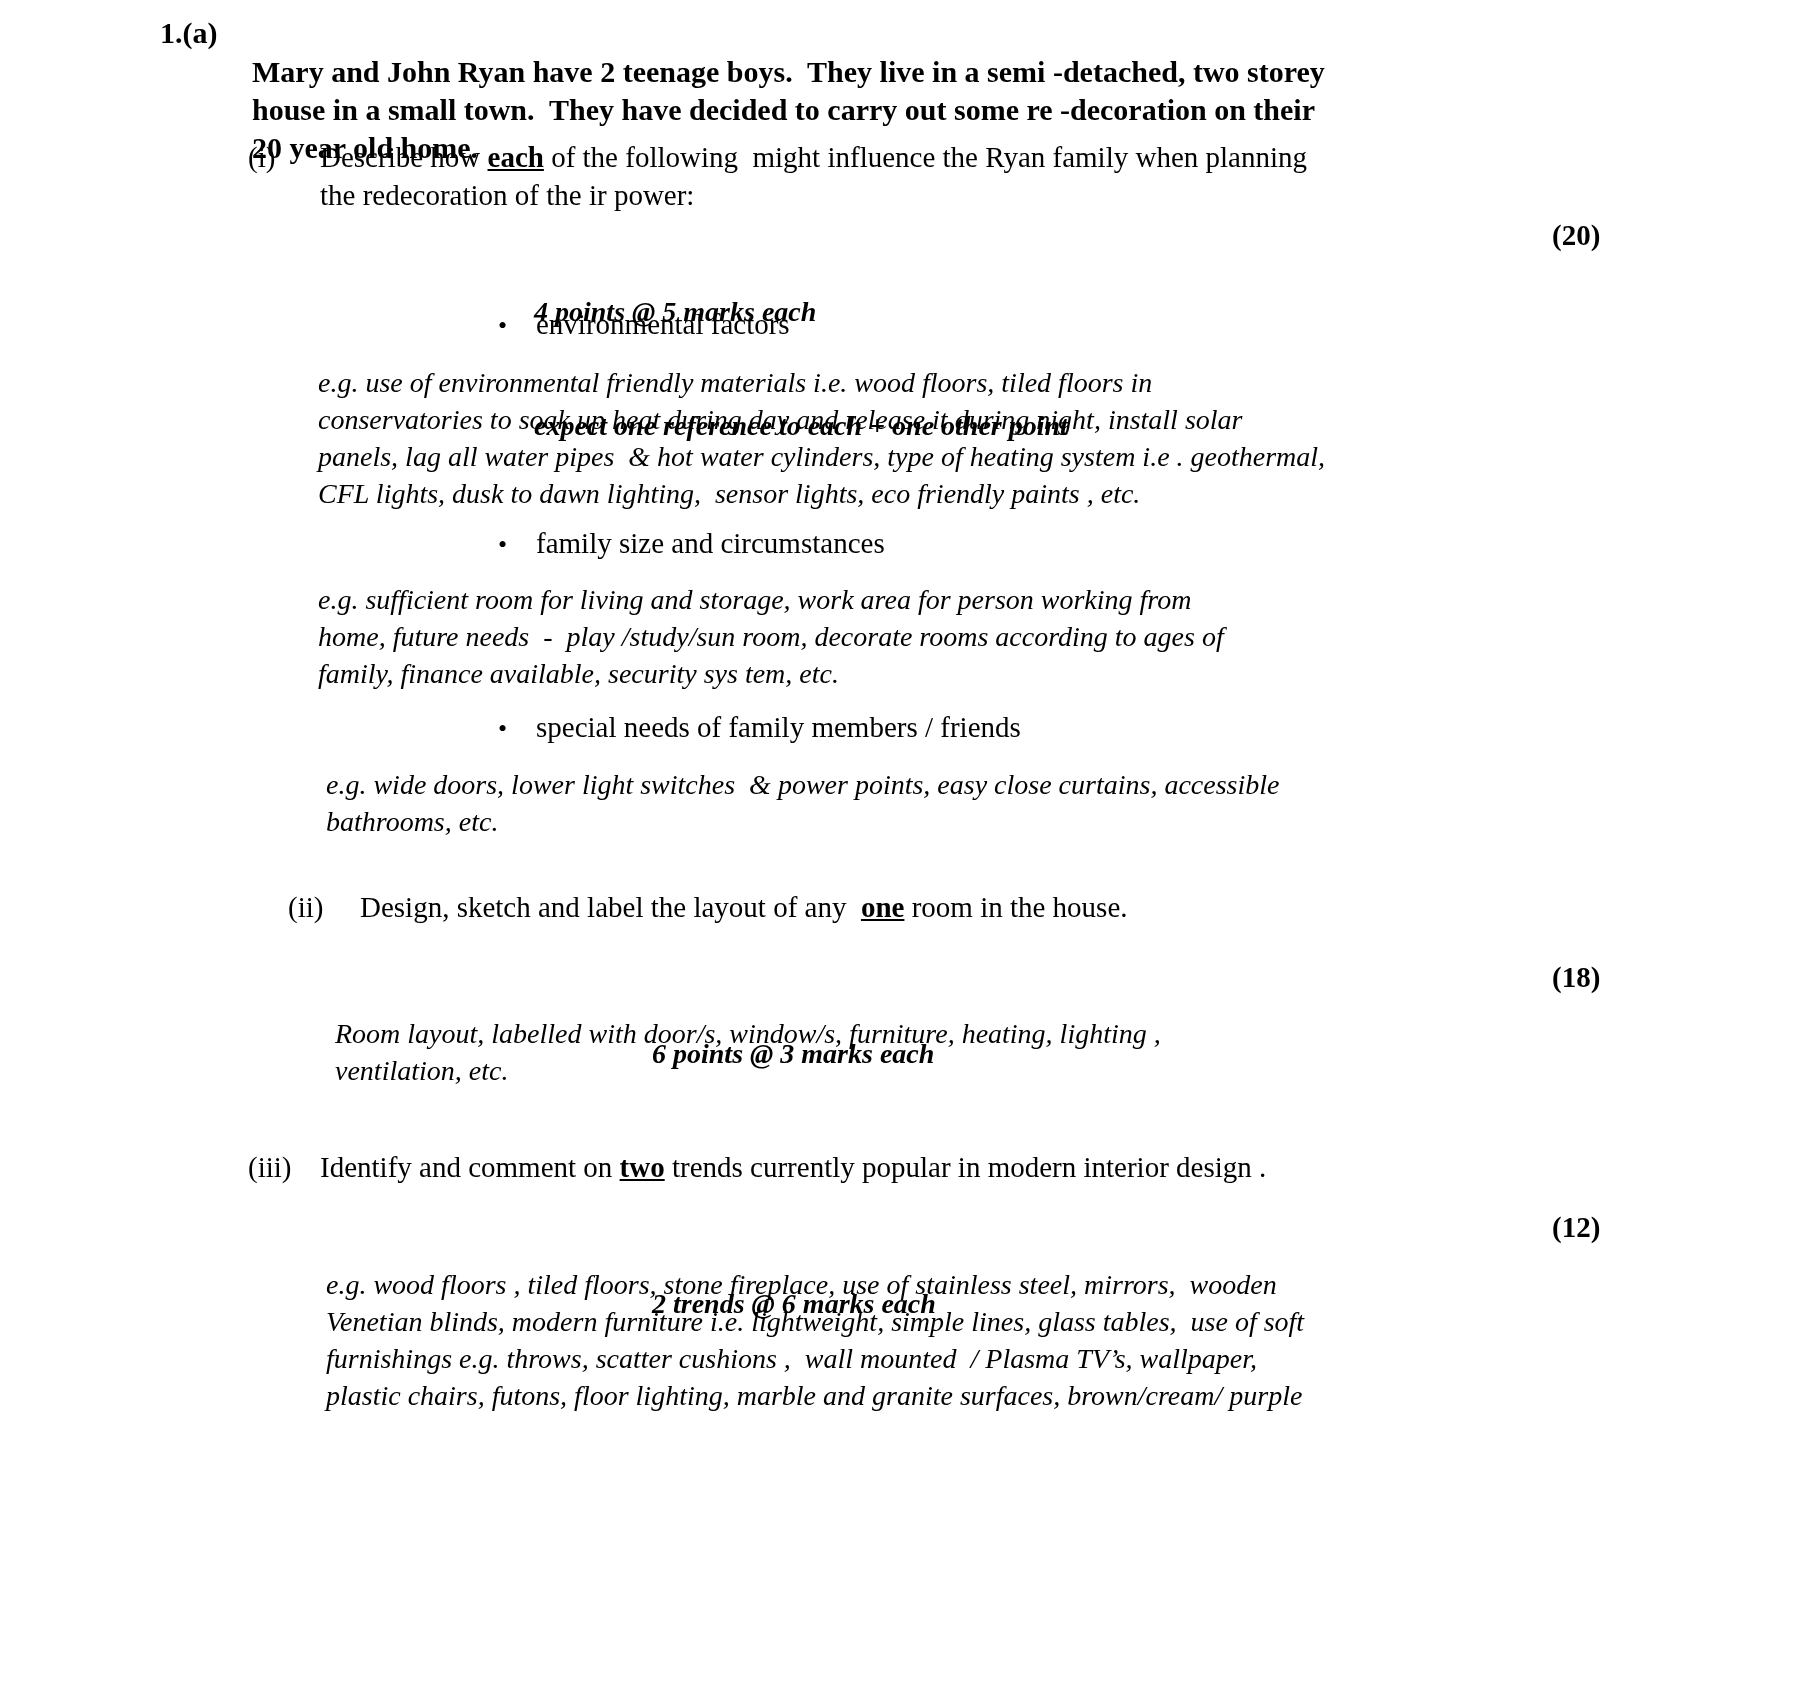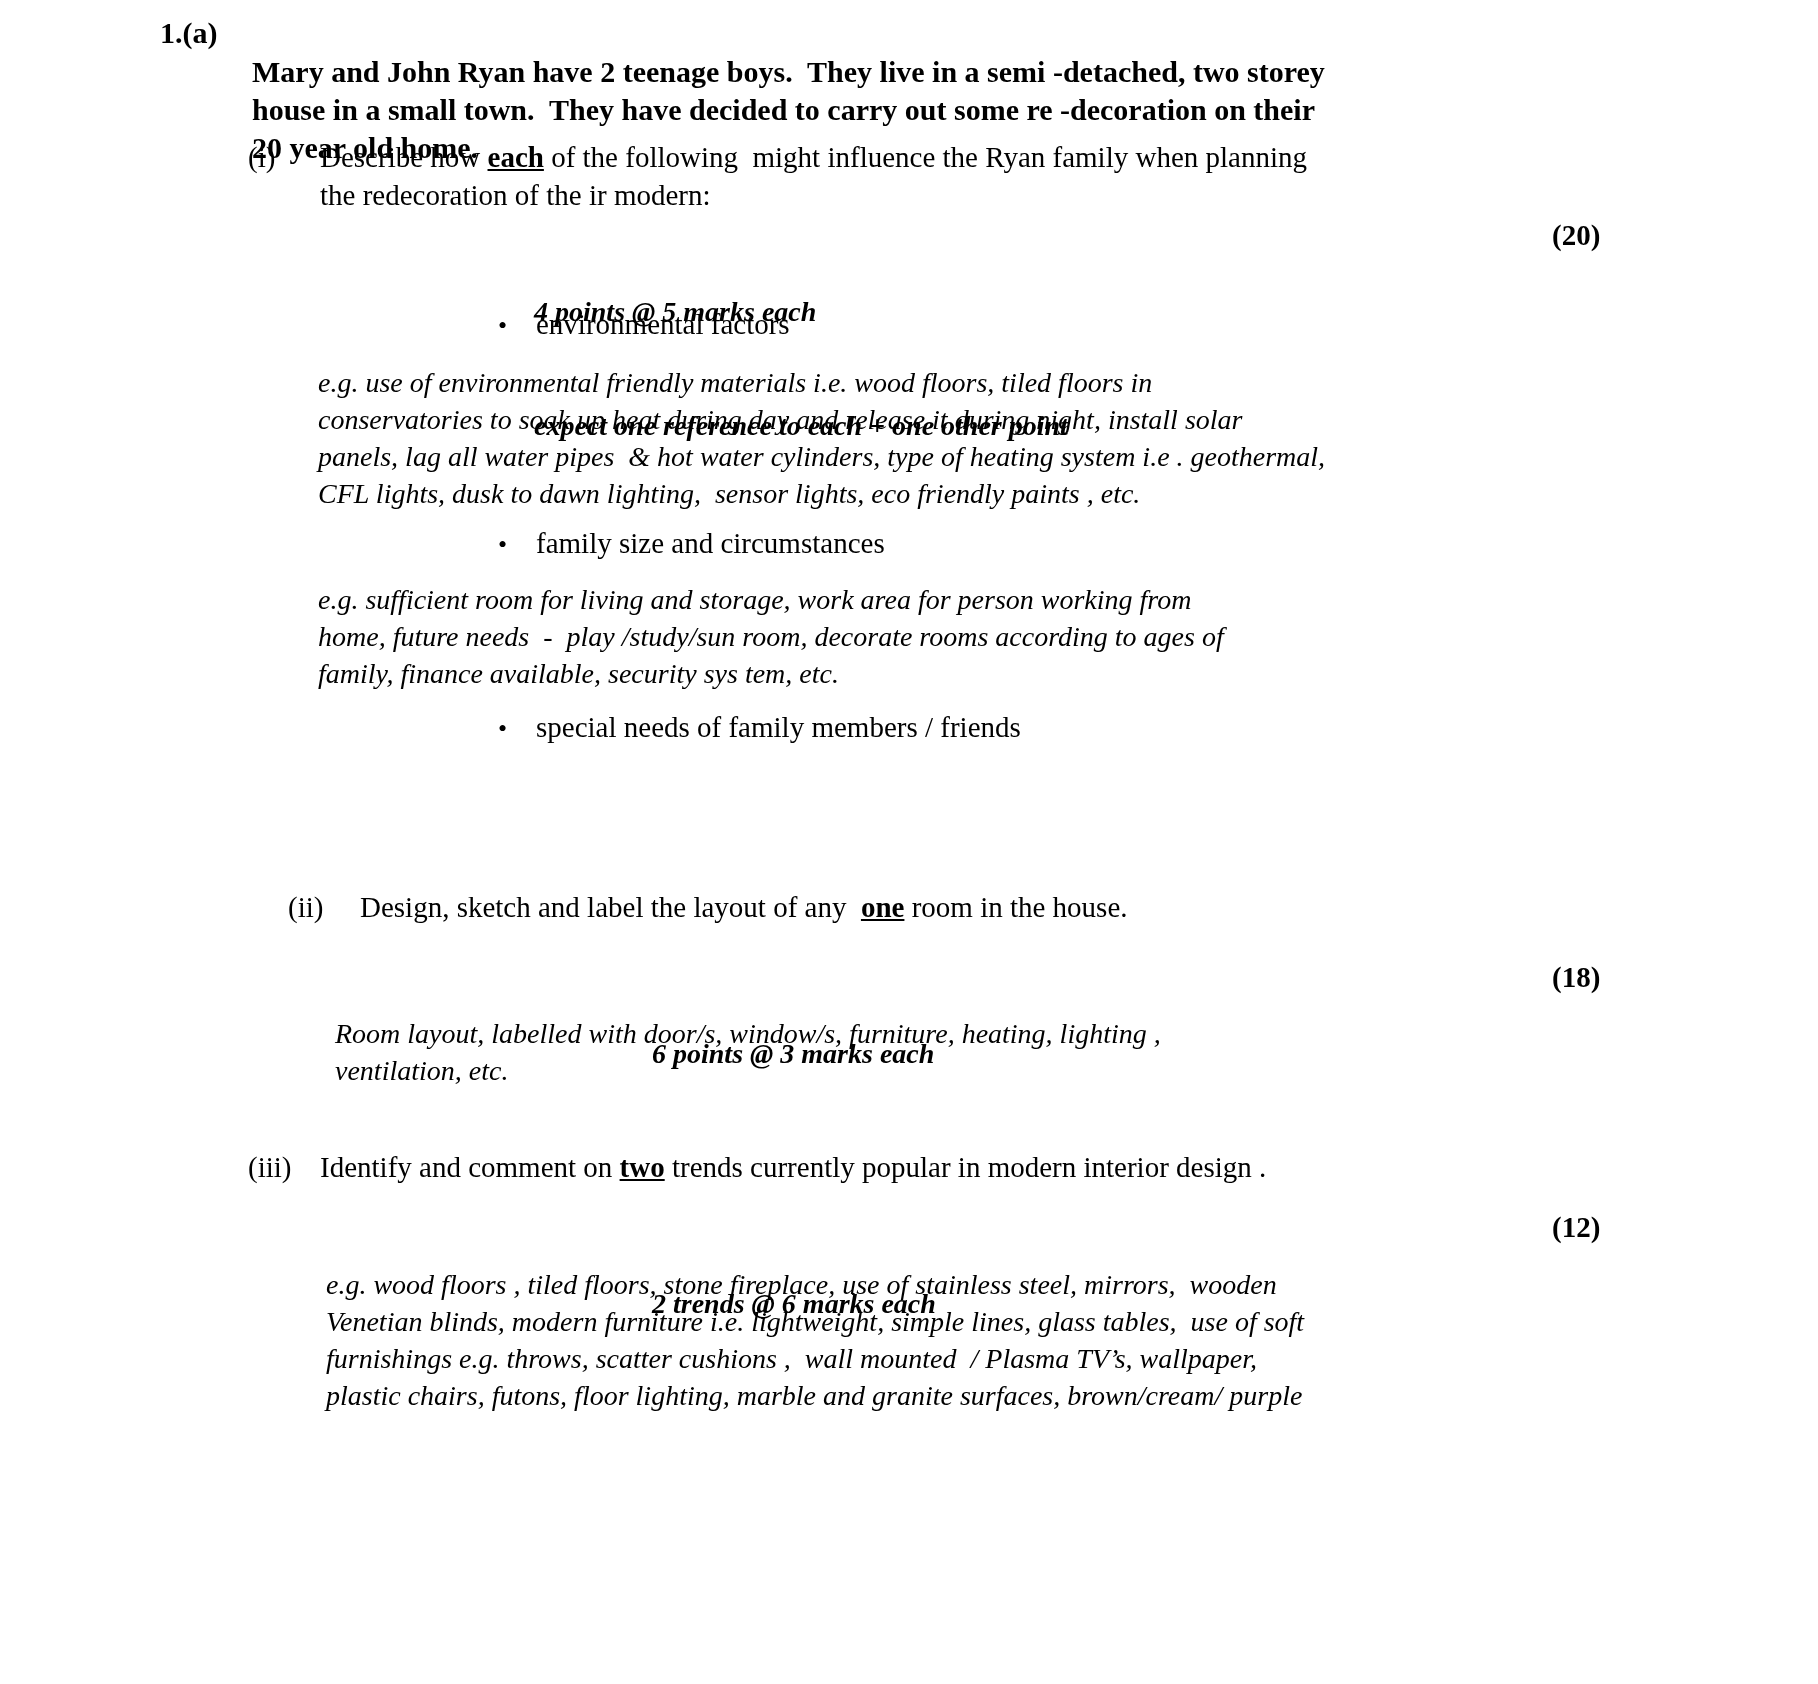--- a/index.html
+++ b/index.html
@@ -126,21 +126,21 @@
       <span class="l">Mary and John Ryan have 2 teenage boys.  They live in a semi -detached, two storey</span>
       <span class="l">house in a small town.  They have decided to carry out some re -decoration on their</span>
       <span class="l">20 year old home.</span>
     </div>
   </div>
 
   <div class="sub" style="left:248px; top:138px; width:1160px;">
     <div class="sub-num">(i)</div>
     <div class="sub-body">
       <span class="l"><span>Describe how </span><u>each</u><span> of the following  might influence the Ryan family when planning</span></span>
-      <span class="l">the redecoration of the ir modern:</span>
+      <span class="l">the redecoration of the ir power:</span>
     </div>
   </div>
 
   <div class="marks-note" style="left:534px; top:217px;">
     <span class="l">4 points @ 5 marks each</span>
     <span class="l">expect one reference to each + one other point</span>
   </div>
 
   <div class="mark-total" style="left:1552px; top:217px;">(20)</div>
 
@@ -165,20 +165,24 @@
     <span class="l">e.g. sufficient room for living and storage, work area for person working from</span>
     <span class="l">home, future needs  -  play /study/sun room, decorate rooms according to ages of</span>
     <span class="l">family, finance available, security sys tem, etc.</span>
   </div>
 
   <div class="bullet-row" style="left:498px; top:708px;">
     <span class="bullet-dot">•</span>
     <span>special needs  of family members / friends</span>
   </div>
 
+  <div class="eg" style="left:326px; top:766px; width:1120px;">
+    <span class="l">e.g. wide doors, lower light switches  &amp; power points, easy close curtains, accessible</span>
+    <span class="l">bathrooms, etc.</span>
+  </div>
 
   <div class="sub" style="left:248px; top:888px; width:1160px;margin-left:40px;">
     <div class="sub-num">(ii)</div>
     <div class="sub-body">
       <span class="l"><span>Design, sketch and label the layout of any  </span><u>one</u><span> room in the house.</span></span>
     </div>
   </div>
 
   <div class="marks-note" style="left:652px; top:959px;">
     <span class="l">6 points @ 3 marks each</span>

